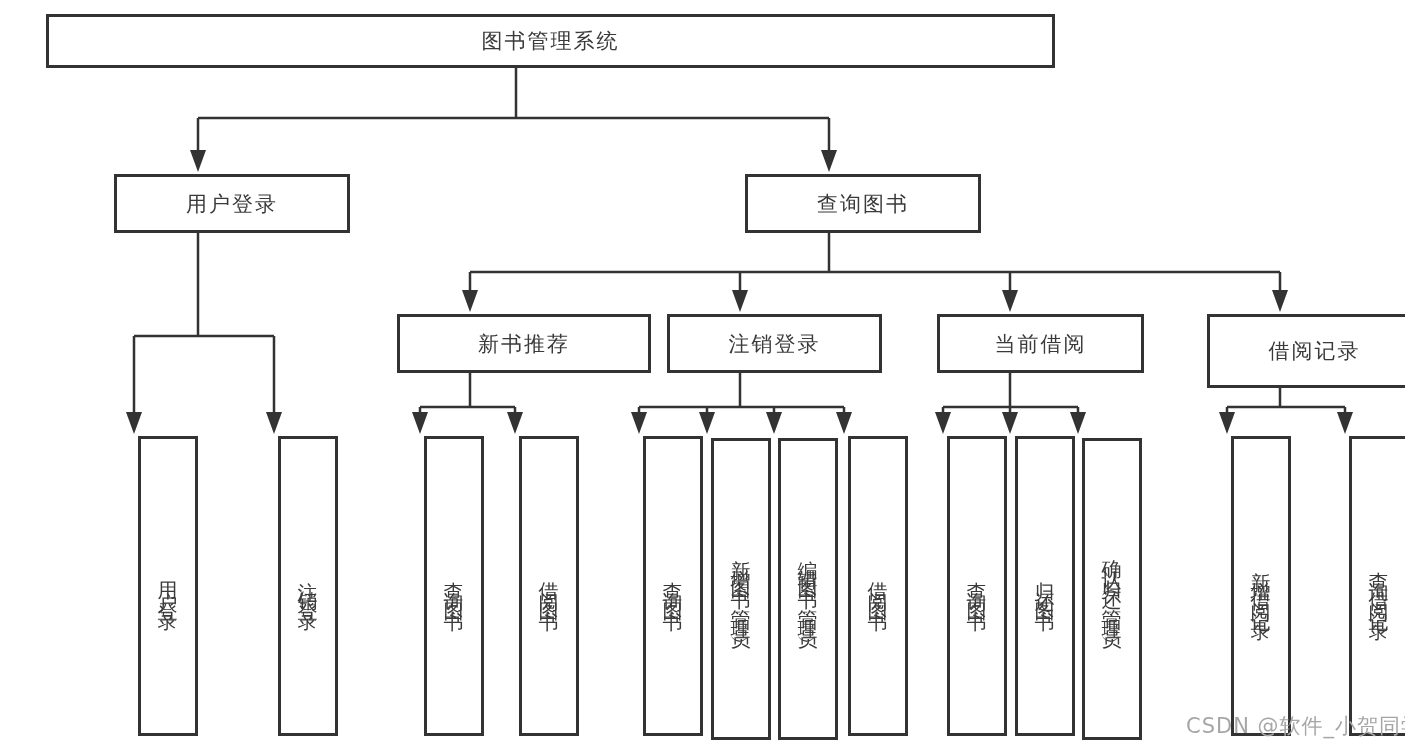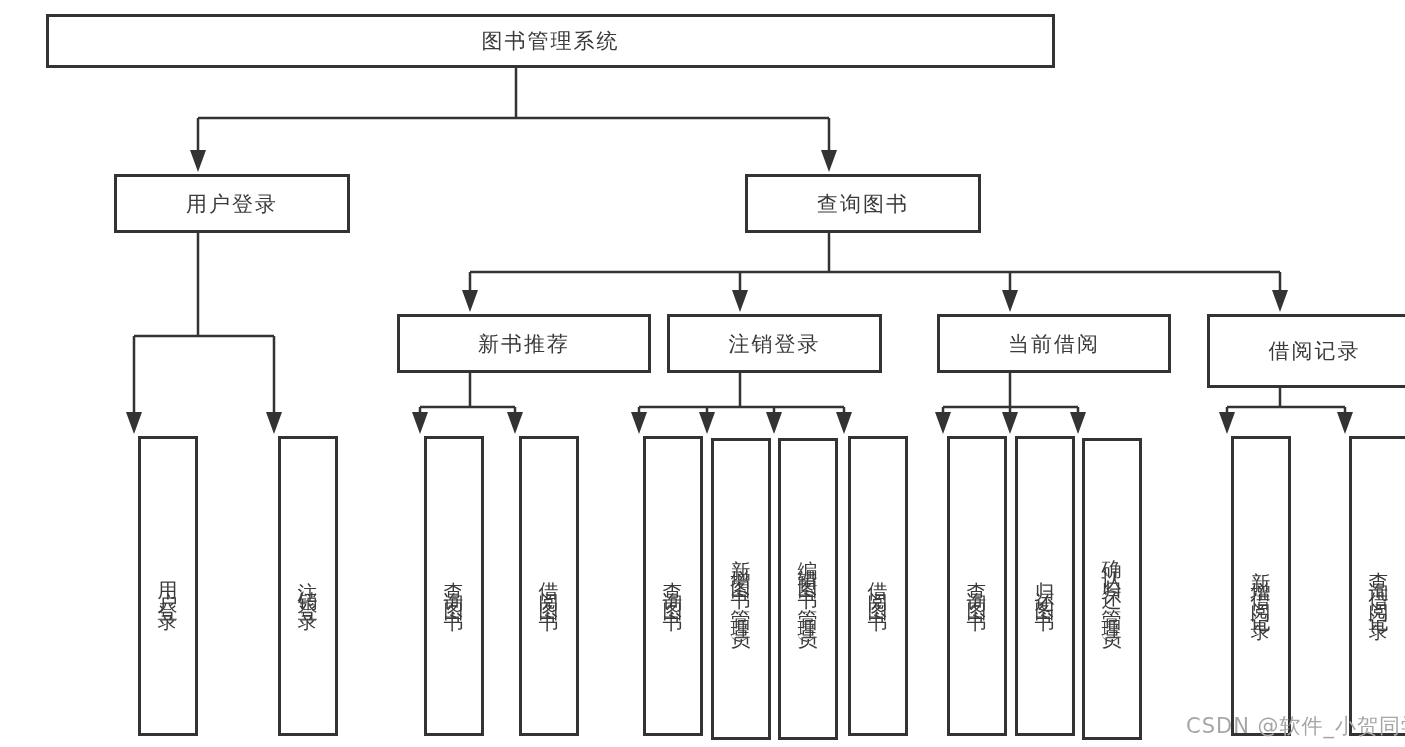--- a/index.html
+++ b/index.html
@@ -78,21 +78,21 @@
       M1227 434 L1219 412 L1235 412 Z  M1345 434 L1337 412 L1353 412 Z"></path>
   </svg>
 
   <div class="node" style="left:12px; top:14px; width:1009px; height:54px;">图书管理系统</div>
 
   <div class="node" style="left:80px; top:174px; width:236px; height:59px;">用户登录</div>
   <div class="node" style="left:711px; top:174px; width:236px; height:59px;">查询图书</div>
 
   <div class="node" style="left:363px; top:314px; width:254px; height:59px;">新书推荐</div>
   <div class="node" style="left:633px; top:314px; width:215px; height:59px;">注销登录</div>
-  <div class="node" style="left:903px; top:314px; width:234px; height:59px;">当前借阅</div>
+  <div class="node" style="left:903px; top:314px; width:207px; height:59px;">当前借阅</div>
   <div class="node" style="left:1173px; top:314px; width:215px; height:74px;">借阅记录</div>
 
   <div class="node leaf" style="left:104px; top:436px; width:60px; height:300px;">用户登录</div>
   <div class="node leaf" style="left:244px; top:436px; width:60px; height:300px;">注销登录</div>
 
   <div class="node leaf" style="left:390px; top:436px; width:60px; height:300px;">查询图书</div>
   <div class="node leaf" style="left:485px; top:436px; width:60px; height:300px;">借阅图书</div>
 
   <div class="node leaf" style="left:609px; top:436px; width:60px; height:300px;">查询图书</div>
   <div class="node leaf" style="left:677px; top:438px; width:60px; height:302px;">新增图书（管理员）</div>

